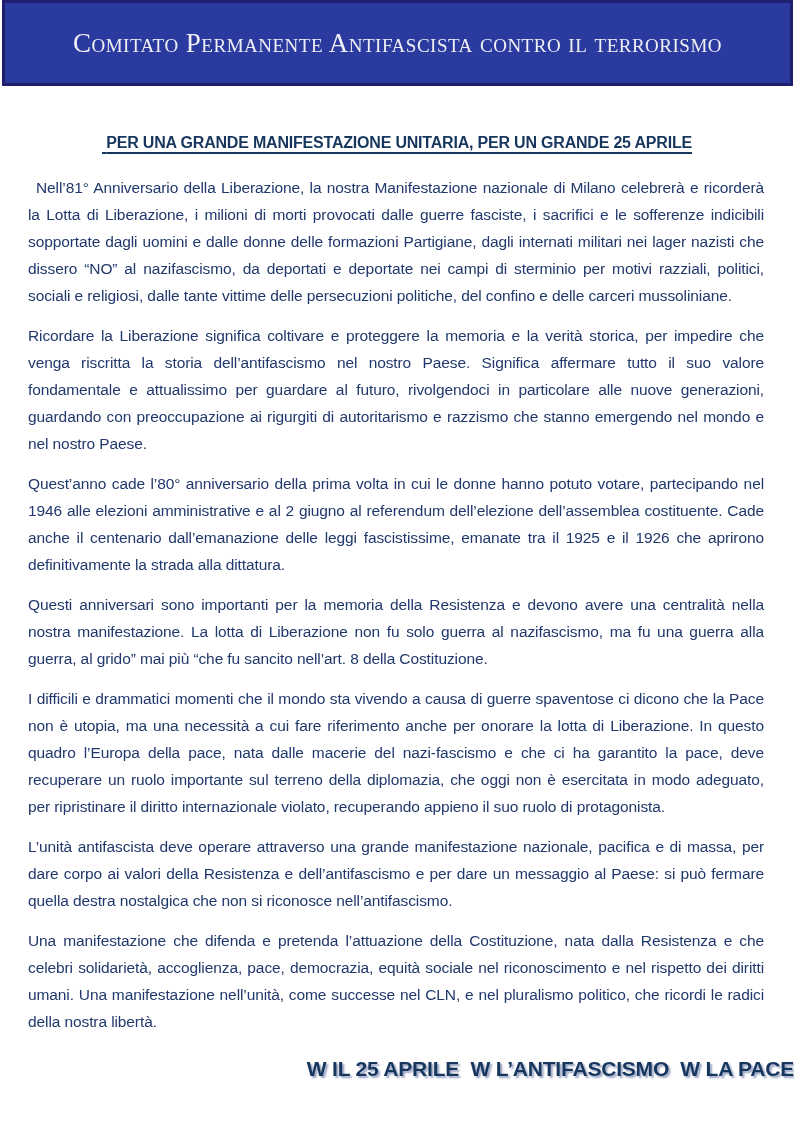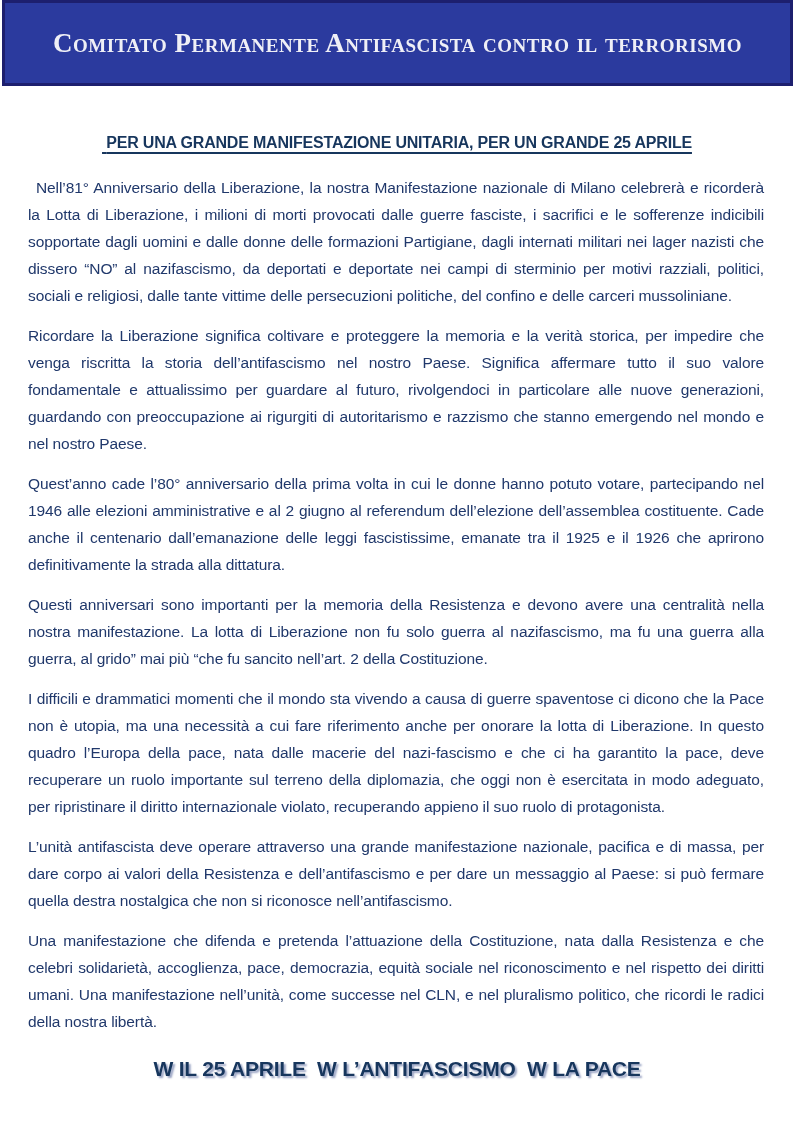--- a/index.html
+++ b/index.html
@@ -21,21 +21,21 @@
     height: 80px;
     background: #2b3a9e;
     border: 3px solid #1d1f6e;
     color: #efeff6;
     display: flex;
     flex-direction: column;
     align-items: center;
     justify-content: center;
     font-family: "Liberation Serif", "DejaVu Serif", serif;
     font-variant: small-caps;
-    font-weight: bold;
+    font-weight: normal;
     text-align: center;
   }
   .banner .line1 {
     font-size: 27px;
     line-height: 34px;
     letter-spacing: 0.5px;
   }
   .banner .line2 {
     font-size: 27px;
     line-height: 34px;
@@ -62,21 +62,21 @@
     font-size: 15.5px;
     line-height: 27px;
     letter-spacing: -0.1px;
     text-align: justify;
   }
   .body-text p.first {
     text-indent: 8px;
   }
   .footer-slogan {
     margin-top: 22px;
-    text-align: center;
+    text-align: right;
     font-size: 21px;
     font-weight: bold;
     letter-spacing: -0.2px;
     color: #17365d;
     text-shadow: 2px 2px 2px #9aa4c4;
     white-space: pre-wrap;
   }
 </style>
 </head>
 <body>
@@ -86,21 +86,21 @@
   <div class="banner">
     <div class="line1">Comitato Permanente Antifascista contro il terrorismo</div>
   </div>
 
   <div class="doc-title"> PER UNA GRANDE MANIFESTAZIONE UNITARIA, PER UN GRANDE 25 APRILE</div>
 
   <div class="body-text">
     <p class="first">Nell’81° Anniversario della Liberazione, la nostra Manifestazione nazionale di Milano celebrerà e ricorderà la Lotta di Liberazione, i milioni di morti provocati dalle guerre fasciste, i sacrifici e le sofferenze indicibili sopportate dagli uomini e dalle donne delle formazioni Partigiane, dagli internati militari nei lager nazisti che dissero “NO” al nazifascismo, da deportati e deportate nei campi di sterminio per motivi razziali, politici, sociali e religiosi, dalle tante vittime delle persecuzioni politiche, del confino e delle carceri mussoliniane.</p>
     <p>Ricordare la Liberazione significa coltivare e proteggere la memoria e la verità storica, per impedire che venga riscritta la storia dell’antifascismo nel nostro Paese. Significa affermare tutto il suo valore fondamentale e attualissimo per guardare al futuro, rivolgendoci in particolare alle nuove generazioni, guardando con preoccupazione ai rigurgiti di autoritarismo e razzismo che stanno emergendo nel mondo e nel nostro Paese.</p>
     <p>Quest’anno cade l’80° anniversario della prima volta in cui le donne hanno potuto votare, partecipando nel 1946 alle elezioni amministrative e al 2 giugno al referendum dell’elezione dell’assemblea costituente. Cade anche il centenario dall’emanazione delle leggi fascistissime, emanate tra il 1925 e il 1926 che aprirono definitivamente la strada alla dittatura.</p>
-    <p>Questi anniversari sono importanti per la memoria della Resistenza e devono avere una centralità nella nostra manifestazione. La lotta di Liberazione non fu solo guerra al nazifascismo, ma fu una guerra alla guerra, al grido” mai più “che fu sancito nell’art. 2 della Costituzione.</p>
+    <p>Questi anniversari sono importanti per la memoria della Resistenza e devono avere una centralità nella nostra manifestazione. La lotta di Liberazione non fu solo guerra al nazifascismo, ma fu una guerra alla guerra, al grido” mai più “che fu sancito nell’art. 8 della Costituzione.</p>
     <p>I difficili e drammatici momenti che il mondo sta vivendo a causa di guerre spaventose ci dicono che la Pace non è utopia, ma una necessità a cui fare riferimento anche per onorare la lotta di Liberazione. In questo quadro l’Europa della pace, nata dalle macerie del nazi-fascismo e che ci ha garantito la pace, deve recuperare un ruolo importante sul terreno della diplomazia, che oggi non è esercitata in modo adeguato, per ripristinare il diritto internazionale violato, recuperando appieno il suo ruolo di protagonista.</p>
     <p>L’unità antifascista deve operare attraverso una grande manifestazione nazionale, pacifica e di massa, per dare corpo ai valori della Resistenza e dell’antifascismo e per dare un messaggio al Paese: si può fermare quella destra nostalgica che non si riconosce nell’antifascismo.</p>
     <p>Una manifestazione che difenda e pretenda l’attuazione della Costituzione, nata dalla Resistenza e che celebri solidarietà, accoglienza, pace, democrazia, equità sociale nel riconoscimento e nel rispetto dei diritti umani. Una manifestazione nell’unità, come successe nel CLN, e nel pluralismo politico, che ricordi le radici della nostra libertà.</p>
   </div>
 
   <div class="footer-slogan">W IL 25 APRILE  W L’ANTIFASCISMO  W LA PACE</div>
 
 </div>
 
 </body></html>

